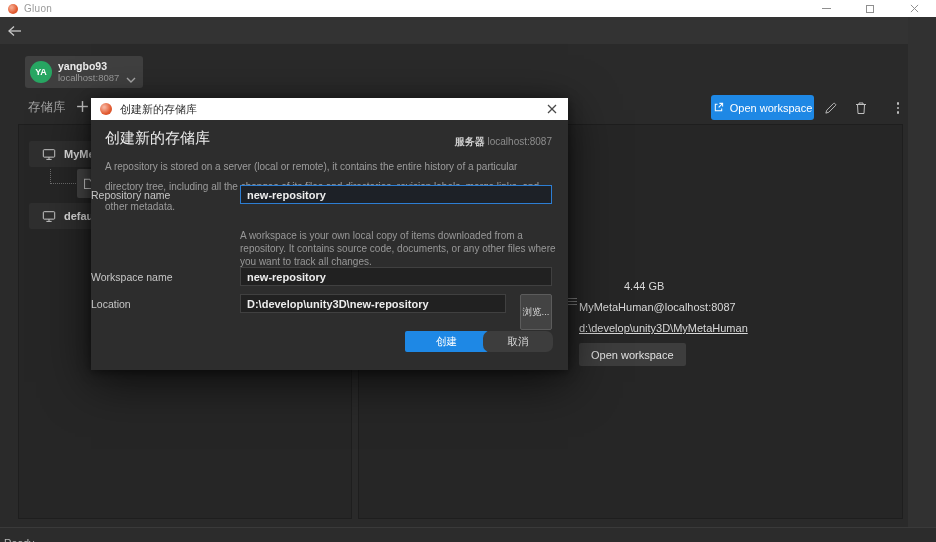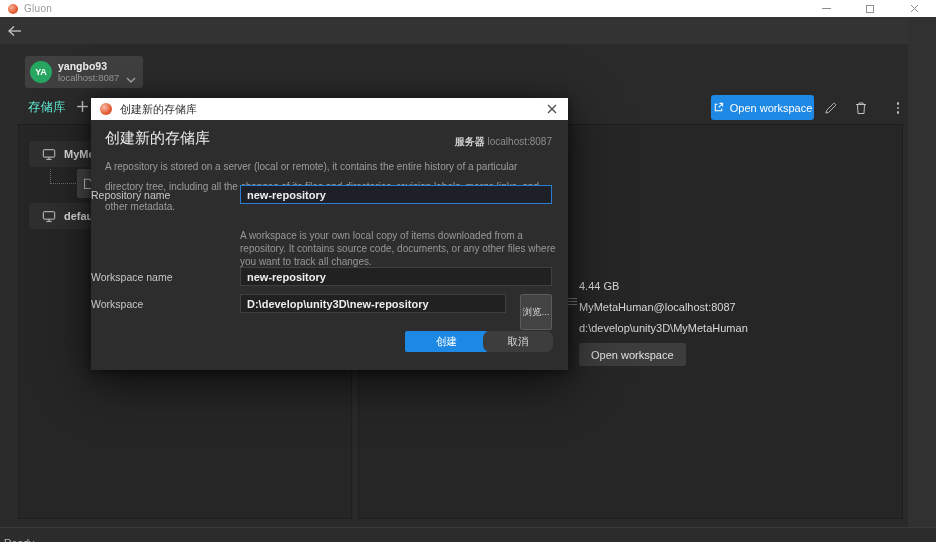--- a/index.html
+++ b/index.html
@@ -35,21 +35,21 @@
   .chip { position:absolute; left:25px; top:56px; width:118px; height:32px; background:#404040;
           border-radius:3px; display:flex; align-items:center; padding-left:5px; }
   .avatar { width:22px; height:22px; border-radius:50%; background:#27a662; color:#fff;
             font-size:9px; font-weight:bold; display:flex; align-items:center; justify-content:center; }
   .chip-col { margin-left:6px; line-height:1.1; }
   .chip-name { font-size:10.5px; font-weight:bold; color:#ececec; }
   .chip-srv { font-size:9.5px; color:#999999; }
   .chip-chevron { position:absolute; right:7px; top:13px; }
 
   
-  .tab-label { position:absolute; left:28px; top:99px; font-size:12.5px; color:#5eead4;text-align:center; }
+  .tab-label { position:absolute; left:28px; top:99px; font-size:12.5px; color:#a3a3a3;text-align:center; }
   .plus-btn { position:absolute; left:76px; top:99px; width:14px; height:14px; }
   .ow-btn { position:absolute; left:711px; top:95px; width:103px; height:25px; background:#1e88e5;
             border-radius:3px; display:flex; align-items:center; justify-content:center; gap:6px;
             color:#ffffff; font-size:11px; }
   .hicon { position:absolute; top:100px; width:16px; height:16px; display:flex; align-items:center; justify-content:center; }
   .hicon.pencil { left:822px; }
   .hicon.trash  { left:853px; }
   .hicon.kebab2 { left:890px; }
 
   
@@ -62,23 +62,23 @@
   .repo-row .lbl { font-size:11px; font-weight:600; color:#e0e0e0; }
   .tree-line { position:absolute; left:31px; top:44px; width:26px; height:15px;
                border-left:1px dotted #6c6c6c; border-bottom:1px dotted #6c6c6c; }
   .folder-node { position:absolute; left:58px; top:44px; width:29px; height:29px; background:#474747;
                  border-radius:2px; display:flex; align-items:center; justify-content:center; }
   .blue-dot { position:absolute; right:5px; top:5px; width:5px; height:5px; border-radius:50%; background:#3fa0ff; }
 
   .grip-icon { position:absolute; left:209px; top:173px; display:flex; flex-direction:column; gap:2px; }
   .grip-icon i { width:9px; height:1px; background:#7d7d7d; }
   .detail { position:absolute; left:220px; font-size:11px; color:#d8d8d8; }
-  .d-size { top:155px; }
+  .d-size { top:155px;margin-left:45px; }
   .d-repo { top:176px; }
-  .d-path { top:197px; }
+  .d-path { top:197px;text-decoration:underline; }
   .ow-gray { position:absolute; left:220px; top:218px; height:23px; padding:0 12px; background:#3d3d3d;
              border-radius:2px; display:flex; align-items:center; color:#e0e0e0; font-size:11px; }
 
   
   .statusbar { position:absolute; left:0; top:527px; width:936px; height:15px; background:#2c2c2c;
                border-top:1px solid #3a3a3a; }
   .statusbar span { position:absolute; left:4px; top:9px; font-size:10.5px; color:#b8b8b8; }
 
   
   .dialog { position:absolute; left:91px; top:98px; width:477px; height:272px; background:#2d2d2d;
@@ -258,21 +258,21 @@
     <div class="dlg-desc1">A repository is stored on a server (local or remote), it contains the entire history of a particular directory tree, including all the changes of its files and directories, revision labels, merge links, and other metadata.</div>
 
     <div class="f-label lbl-repo">Repository name</div>
     <input class="inp inp-repo" type="text" value="new-repository" style="">
 
     <div class="dlg-desc2">A workspace is your own local copy of items downloaded from a repository. It contains source code, documents, or any other files where you want to track all changes.</div>
 
     <div class="f-label lbl-ws">Workspace name</div>
     <input class="inp inp-ws" type="text" value="new-repository" style="">
 
-    <div class="f-label lbl-loc">Workspace</div>
+    <div class="f-label lbl-loc">Location</div>
     <input class="inp inp-loc" type="text" value="D:\develop\unity3D\new-repository" style="">
     <button class="btn btn-browse">浏览...</button>
 
     <button class="btn btn-create">创建</button>
     <button class="btn btn-cancel">取消</button>
   </div>
 
   <div class="statusbar">
     <span>Ready</span>
   </div>

